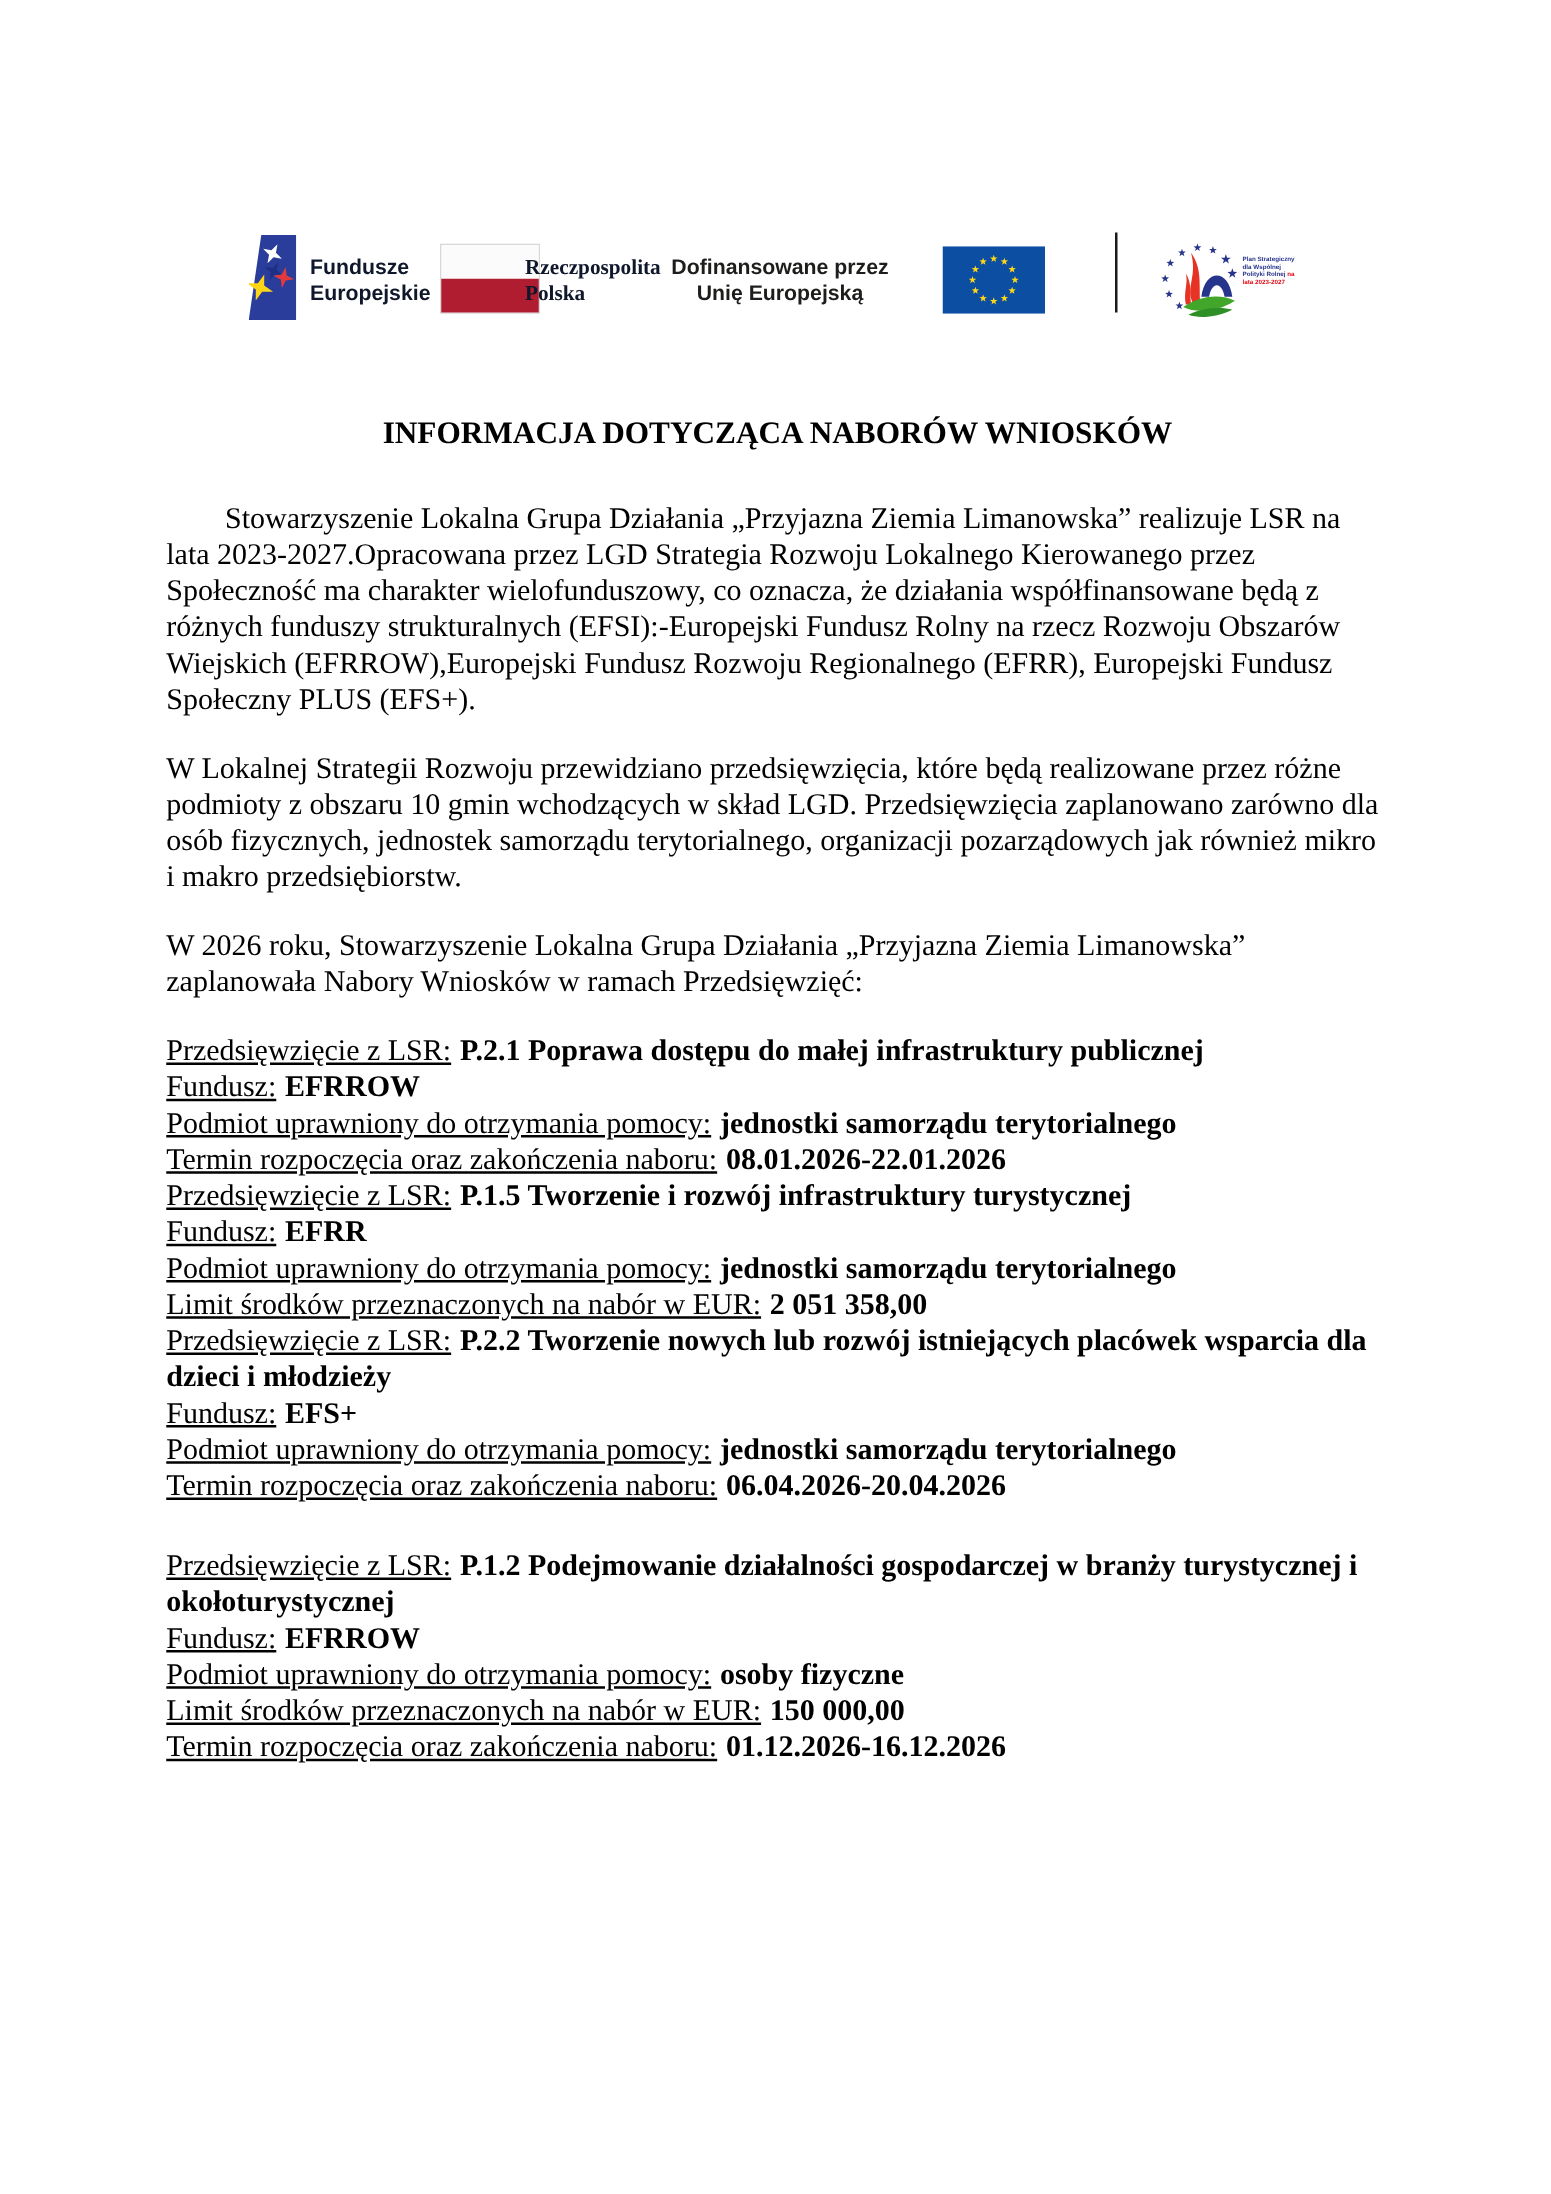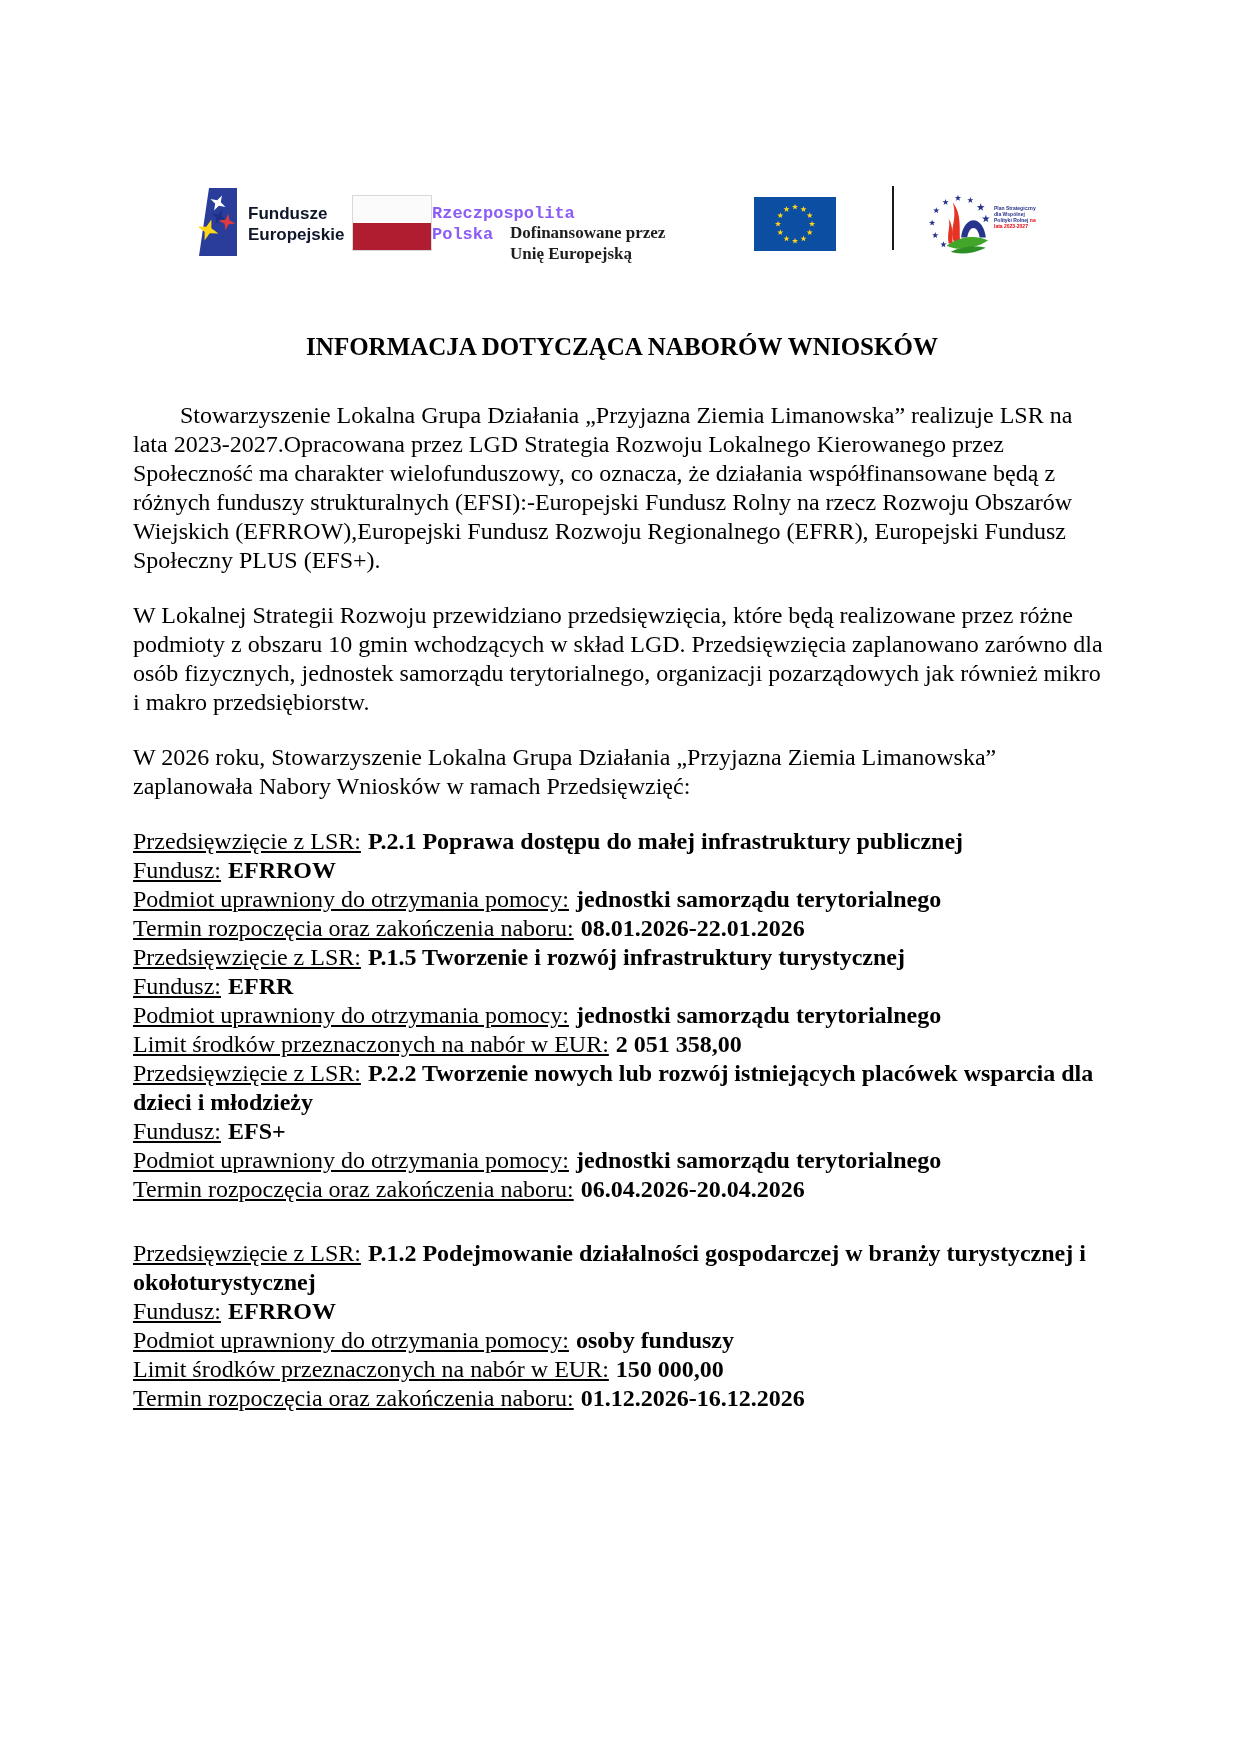--- a/index.html
+++ b/index.html
@@ -18,28 +18,28 @@
   .fe-icon{position:absolute;left:199px;top:188px;}
   .fe-text{
     position:absolute;left:248px;top:203px;
     font-family:"Liberation Sans","DejaVu Sans",sans-serif;
     font-weight:bold;font-size:17px;line-height:21px;color:#0f172a;
   }
   .pl-flag{position:absolute;left:352px;top:195px;width:80px;height:56px;
     border:1px solid #d8d8d8;box-sizing:border-box;background:#fbfbfb;}
   .pl-flag .red{position:absolute;left:0;bottom:0;width:100%;height:50%;}
   .pl-text{
-    position:absolute;left:432px;top:203px;
-    font-family:Liberation Mono, monospace;
-    font-weight:bold;font-size:17px;line-height:21px;color:#8b5cf6;
+    position:absolute;left:420px;top:203px;
+    font-family:Liberation Serif, serif;
+    font-weight:bold;font-size:17px;line-height:21px;color:#0f172a;
   }
   .eu-text{
-    position:absolute;left:510px;top:203px;width:228px;text-align:left;
-    font-family:Liberation Serif, serif;
-    font-weight:bold;font-size:17px;line-height:21px;color:#1d1d1b;margin-top:19px;
+    position:absolute;left:510px;top:203px;width:228px;text-align:center;
+    font-family:Liberation Sans, sans-serif;
+    font-weight:bold;font-size:17px;line-height:21px;color:#1d1d1b;
   }
   .eu-flag{position:absolute;left:754px;top:197px;}
   .logo-divider{position:absolute;left:892px;top:186px;width:2px;height:64px;background:#1a1a1a;}
   .pswpr{position:absolute;left:928px;top:194px;}
   .pswpr-caption{
     position:absolute;left:994px;top:205px;width:44px;
     font-family:"Liberation Sans","DejaVu Sans",sans-serif;
     font-weight:bold;font-size:5px;line-height:6px;color:#27348b;
   }
   .pswpr-caption .years{color:#e30613;}
@@ -199,21 +199,21 @@
     </div>
 
     <div class="section gap-sm">
       <div class="row">
         <span class="lbl">Przedsięwzięcie z LSR:</span><span class="val">P.1.2 Podejmowanie działalności gospodarczej w branży turystycznej i okołoturystycznej</span>
       </div>
       <div class="row">
         <span class="lbl">Fundusz:</span><span class="val">EFRROW</span>
       </div>
       <div class="row">
-        <span class="lbl">Podmiot uprawniony do otrzymania pomocy:</span><span class="val">osoby funduszy</span>
+        <span class="lbl">Podmiot uprawniony do otrzymania pomocy:</span><span class="val">osoby fizyczne</span>
       </div>
       <div class="row">
         <span class="lbl">Limit środków przeznaczonych na nabór w EUR:</span><span class="val">150 000,00</span>
       </div>
       <div class="row">
         <span class="lbl">Termin rozpoczęcia oraz zakończenia naboru:</span><span class="val">01.12.2026-16.12.2026</span>
       </div>
     </div>
 
   </div>

